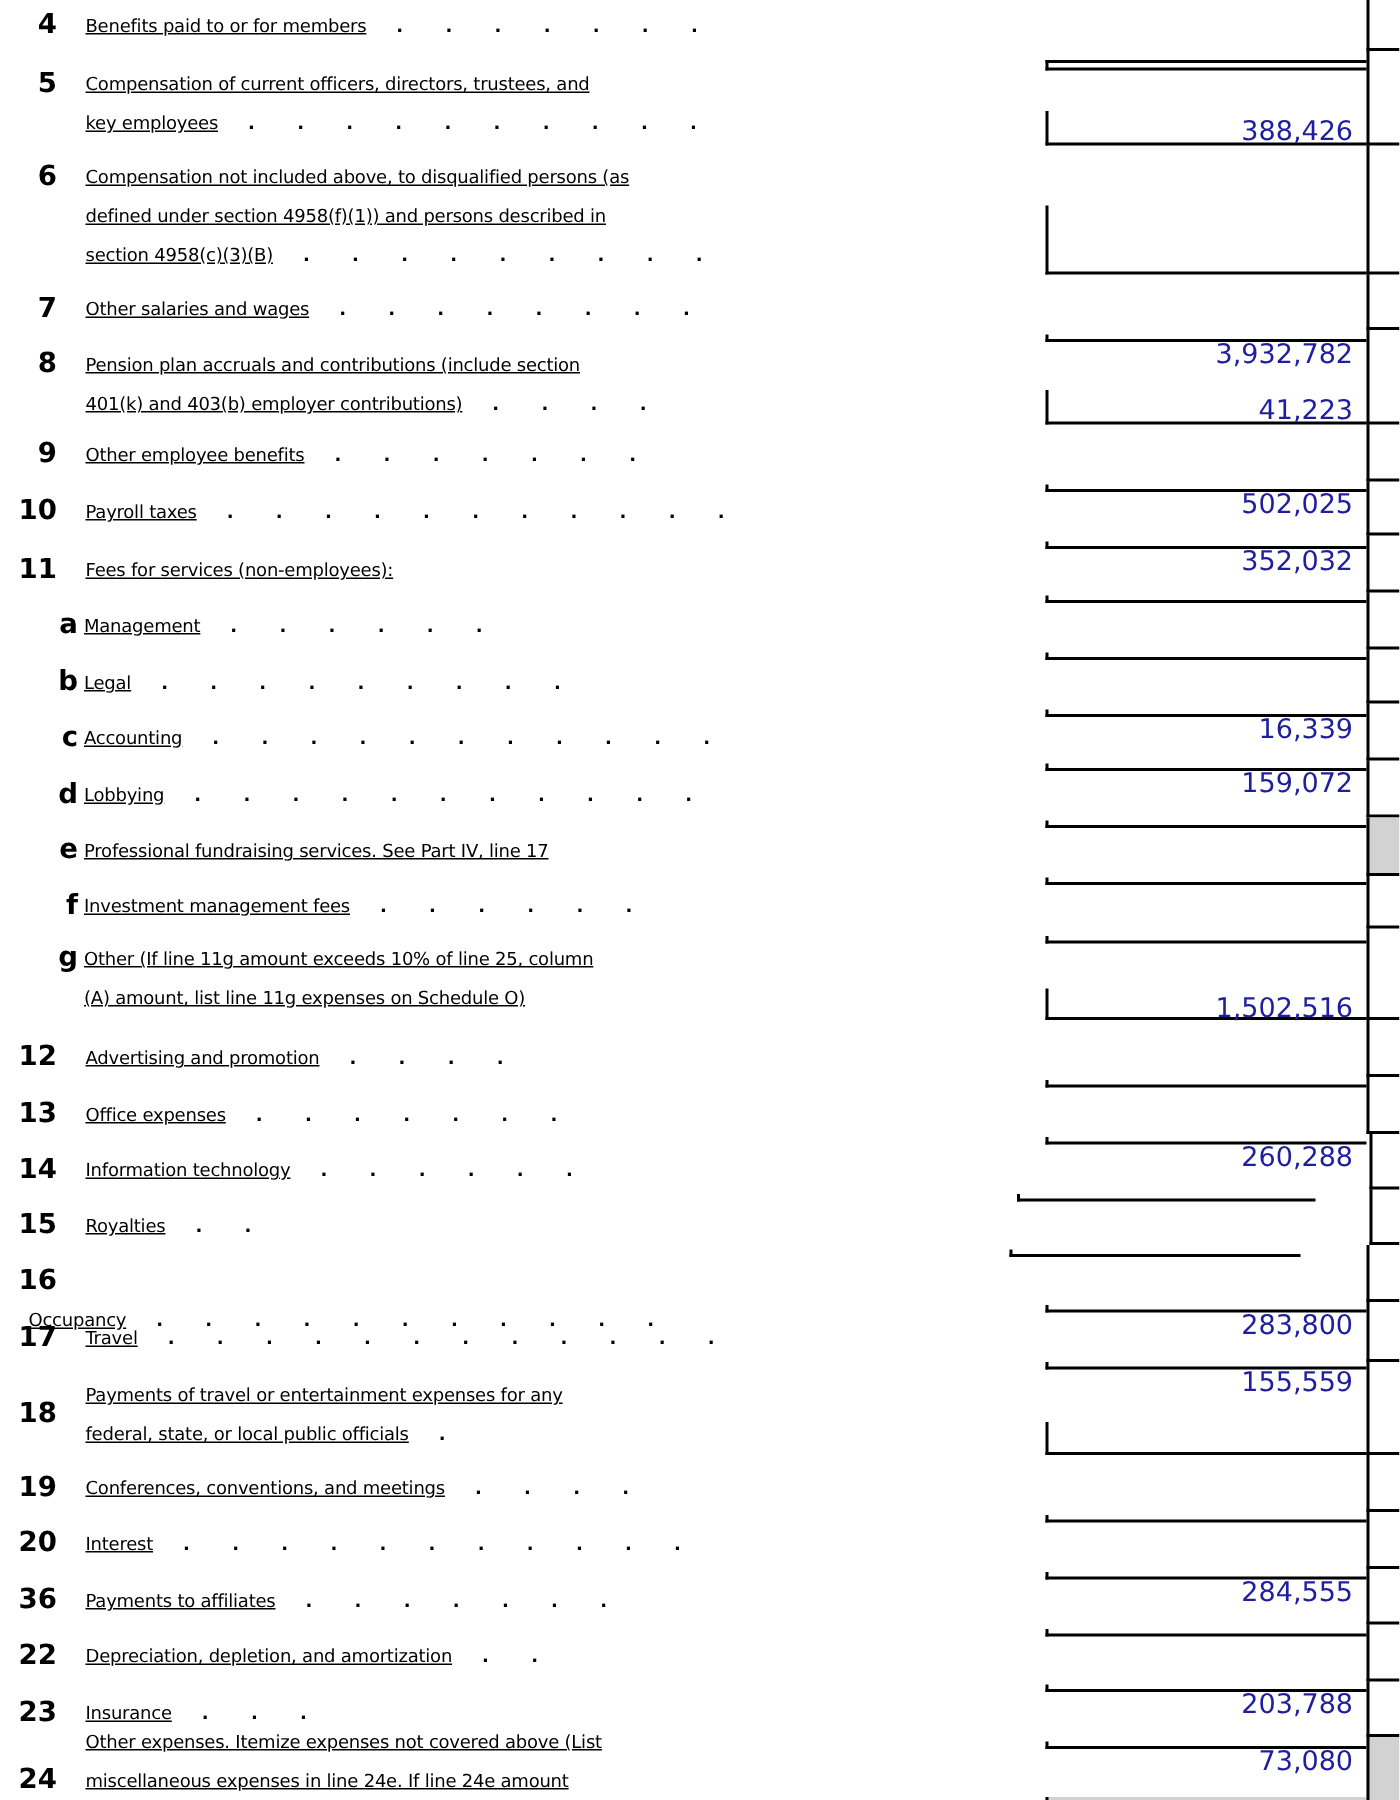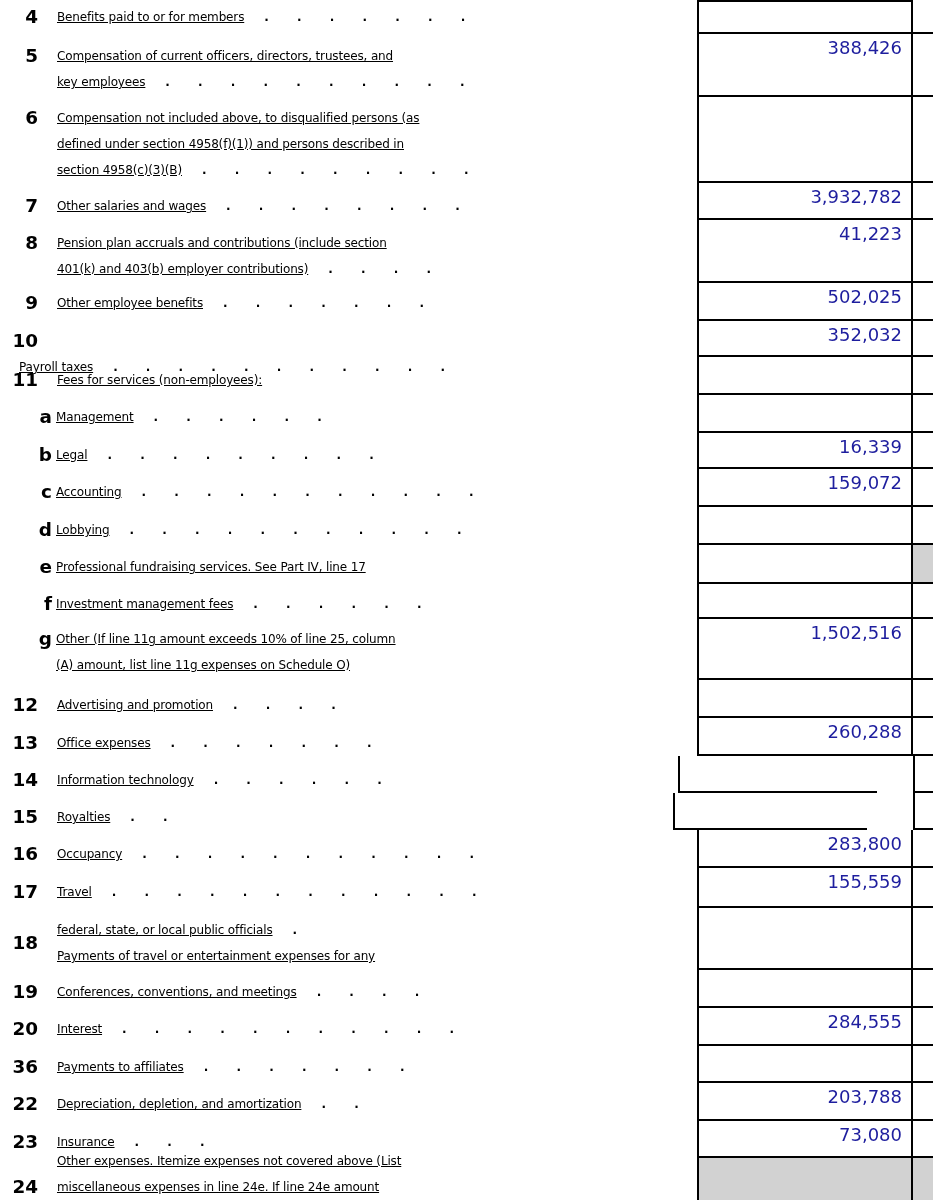--- a/index.html
+++ b/index.html
@@ -59,20 +59,21 @@
   }
   .cell-a {
     width: 214px;
     box-sizing: border-box;
     border-left: 2px solid #000;
     border-bottom: 2px solid #000;
     text-align: right;
     padding: 3px 9px 0 0;
     font-size: 18px;
     color: #1e1e9e;
+    margin-top: 40px;
   }
   .cell-b {
     width: 22px;
     box-sizing: border-box;
     border-left: 2px solid #000;
     border-bottom: 2px solid #000;
   }
   .top-border { border-top: 2px solid #000; }
   .no-bottom { border-bottom: none; }
   .shaded { background: #d2d2d2; }
@@ -139,21 +140,21 @@
       <div class="stub" style="padding-top: 7px;">
         <div class="num">9</div>
         <div class="desc">
           <div>Other employee benefits<span class="dots">. . . . . . .</span></div>
         </div>
       </div>
       <div class="cell-a">502,025</div>
       <div class="cell-b"></div>
     </div>
     <div class="row kind-num" style="height: 36px;">
-      <div class="stub" style="padding-top: 7px; flex-direction: column;">
+      <div class="stub" style="padding-top: 7px;">
         <div class="num">10</div>
         <div class="desc">
           <div>Payroll taxes<span class="dots">. . . . . . . . . . .</span></div>
         </div>
       </div>
       <div class="cell-a">352,032</div>
       <div class="cell-b"></div>
     </div>
     <div class="row kind-num" style="height: 38px;">
       <div class="stub" style="padding-top: 10px;">
@@ -270,21 +271,21 @@
       <div class="stub" style="padding-top: 11px;">
         <div class="num">15</div>
         <div class="desc">
           <div>Royalties<span class="dots">. .</span></div>
         </div>
       </div>
       <div class="cell-a"></div>
       <div class="cell-b"></div>
     </div>
     <div class="row kind-num" style="height: 38px;">
-      <div class="stub" style="padding-top: 11px;">
+      <div class="stub" style="padding-top: 11px; flex-direction: column;">
         <div class="num">16</div>
         <div class="desc">
           <div>Occupancy<span class="dots">. . . . . . . . . . .</span></div>
         </div>
       </div>
       <div class="cell-a">283,800</div>
       <div class="cell-b"></div>
     </div>
     <div class="row kind-num" style="height: 40px;">
       <div class="stub" style="padding-top: 11px;">
@@ -293,22 +294,22 @@
           <div>Travel<span class="dots">. . . . . . . . . . . .</span></div>
         </div>
       </div>
       <div class="cell-a">155,559</div>
       <div class="cell-b"></div>
     </div>
     <div class="row kind-num" style="height: 62px;">
       <div class="stub" style="padding-top: 8px; align-items: center;">
         <div class="num">18</div>
         <div class="desc">
+          <div>Payments of travel or entertainment expenses for any</div>
           <div>federal, state, or local public officials<span class="dots">.</span></div>
-          <div>Payments of travel or entertainment expenses for any</div>
         </div>
       </div>
       <div class="cell-a"></div>
       <div class="cell-b"></div>
     </div>
     <div class="row kind-num" style="height: 38px;">
       <div class="stub" style="padding-top: 9px;">
         <div class="num">19</div>
         <div class="desc">
           <div>Conferences, conventions, and meetings<span class="dots">. . . .</span></div>

